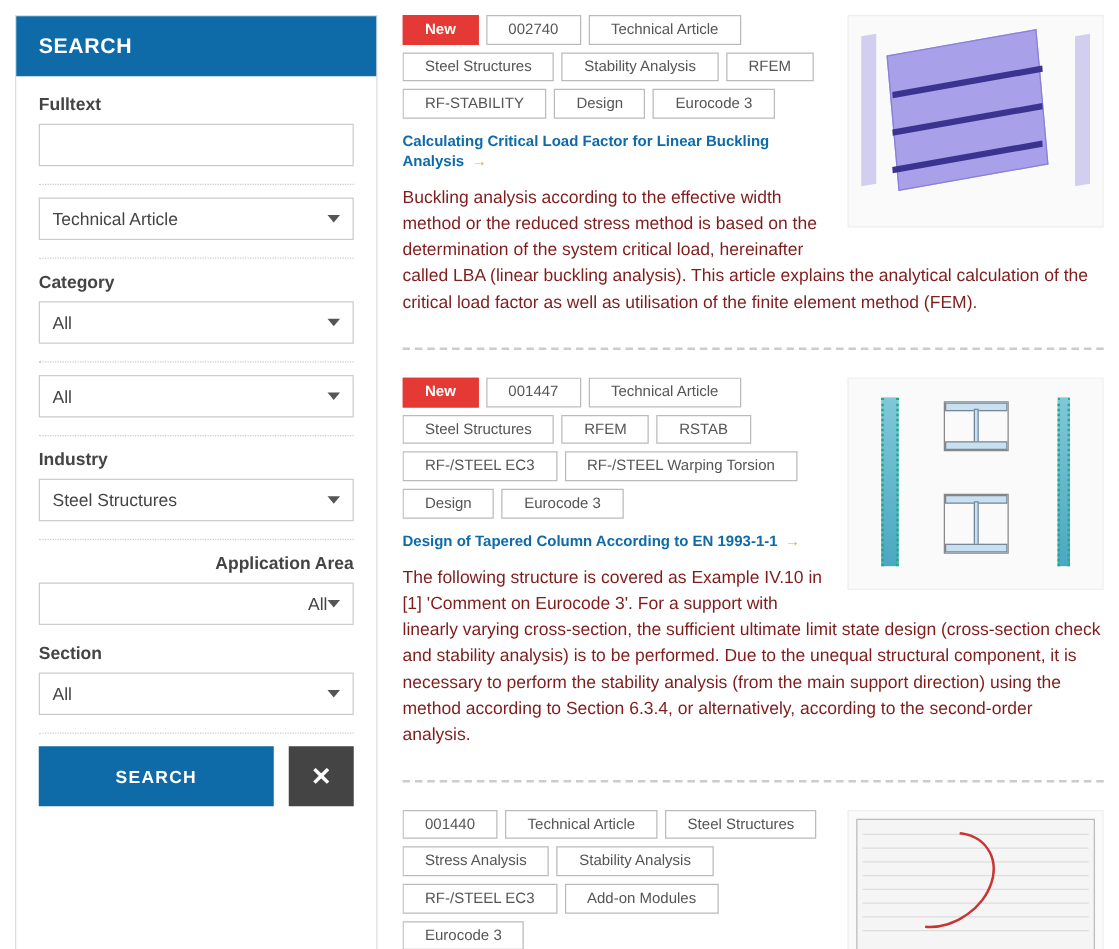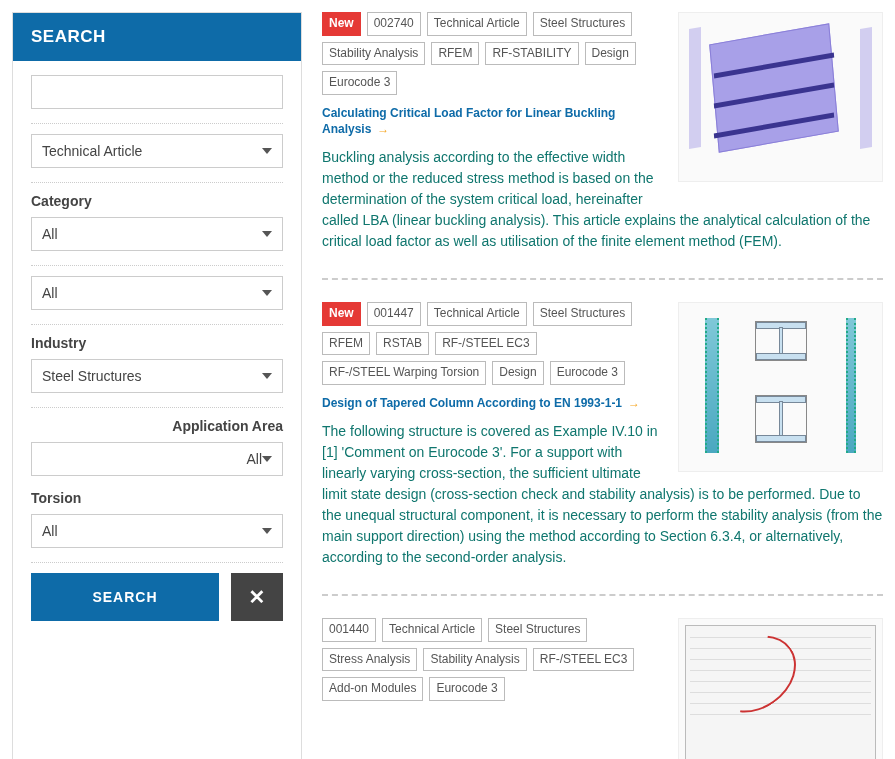--- a/index.html
+++ b/index.html
@@ -16,25 +16,25 @@
 .select-wrap .sel-value { flex: 1; color: #444; }
 .select-wrap .caret { width: 0; height: 0; border-left: 5px solid transparent; border-right: 5px solid transparent; border-top: 6px solid #555; }
 .btn-row { display: flex; gap: 12px; margin-top: 10px; }
 .btn-search { background: #0e6ba8; color: #fff; border: none; font-weight: bold; letter-spacing: 1px; padding: 16px 0; flex: 1; font-size: 14px; cursor: pointer; }
 .btn-clear { width: 52px; background: #444; color: #fff; border: none; font-size: 20px; font-weight: bold; cursor: pointer; }
 .main { flex: 1; }
 .article { padding-bottom: 26px; margin-bottom: 22px; border-bottom: 2px dashed #ccc; overflow: hidden; }
 .article:last-child { border-bottom: none; margin-bottom: 0; padding-bottom: 0; }
 .thumb { float: right; width: 205px; height: 170px; margin-left: 14px; margin-bottom: 8px; border: 1px solid #eee; background: #fafafa; position: relative; overflow: hidden; }
 .tags { display: flex; flex-wrap: wrap; gap: 6px; margin-bottom: 10px; }
-.tag { border: 1px solid #bbb; color: #555; font-size: 12px; padding: 3px 6px; background: #fff; line-height: 1.3; }
+.tag { border: 1px solid #bbb; color: #555; font-size: 12px; padding: 3px 17px; background: #fff; line-height: 1.3; }
 .tag.new { background: #e53935; color: #fff; border-color: #e53935; font-weight: bold; }
 .art-title { color: #0e6ba8; font-size: 12px; font-weight: bold; margin-bottom: 10px; line-height: 1.35; font-family: "Segoe UI", Arial, sans-serif; }
 .art-title .arrow { color: #f5a623; font-weight: bold; margin-left: 6px; }
-.art-desc { color: #0f766e; font-size: 14px; line-height: 1.5; }
+.art-desc { color: #7f1d1d; font-size: 14px; line-height: 1.5; }
 
 
 .t1-plate { position: absolute; left: 35px; top: 20px; width: 120px; height: 110px; background: #a8a0e8; transform: skewY(-10deg) skewX(5deg); border: 1px solid #8a7fd8; }
 .t1-rib { position: absolute; left: 35px; width: 120px; height: 5px; background: #3a3490; transform: skewY(-10deg) skewX(5deg); }
 .t1-side { position: absolute; top: 15px; width: 12px; height: 120px; background: #d2cef0; transform: skewY(-10deg); }
 
 
 .t2-col { position: absolute; bottom: 18px; width: 14px; background: linear-gradient(#7fc8d8, #4aa8c0); border-left: 2px dotted #2a8; border-right: 2px dotted #2a8; }
 .t2-sec { position: absolute; width: 52px; height: 40px; border: 1px solid #888; }
 .t2-sec::before, .t2-sec::after { content: ""; position: absolute; left: 0; right: 0; height: 5px; background: #c8e0f0; border: 1px solid #789; }
@@ -48,20 +48,21 @@
 .t3-arrow { position: absolute; width: 90px; height: 70px; border: 2px solid #c33; border-radius: 50%; border-top-color: transparent; border-left-color: transparent; left: 30px; top: 20px; transform: rotate(-35deg); }
 </style>
 </head>
 <body>
 
 <div class="container">
   <aside class="sidebar">
     <div class="sidebar-header">SEARCH</div>
     <div class="sidebar-body">
       <div class="field-group">
+        <div class="field-label">Fulltext</div>
         <input type="text" class="text-input" value="" style="">
       </div>
       <div class="field-group">
         <div class="select-wrap">
           <span class="sel-value">Technical Article</span>
           <span class="caret"></span>
         </div>
       </div>
       <div class="field-group">
         <div class="field-label">Category</div>
@@ -84,21 +85,21 @@
         </div>
       </div>
       <div class="field-group" style="border-bottom:none;padding-bottom:4px;text-align:right;">
         <div class="field-label">Application Area</div>
         <div class="select-wrap">
           <span class="sel-value">All</span>
           <span class="caret"></span>
         </div>
       </div>
       <div class="field-group">
-        <div class="field-label">Torsion</div>
+        <div class="field-label">Section</div>
         <div class="select-wrap">
           <span class="sel-value">All</span>
           <span class="caret"></span>
         </div>
       </div>
       <div class="btn-row">
         <button class="btn-search">SEARCH</button>
         <button class="btn-clear"><span>✕</span></button>
       </div>
     </div>

